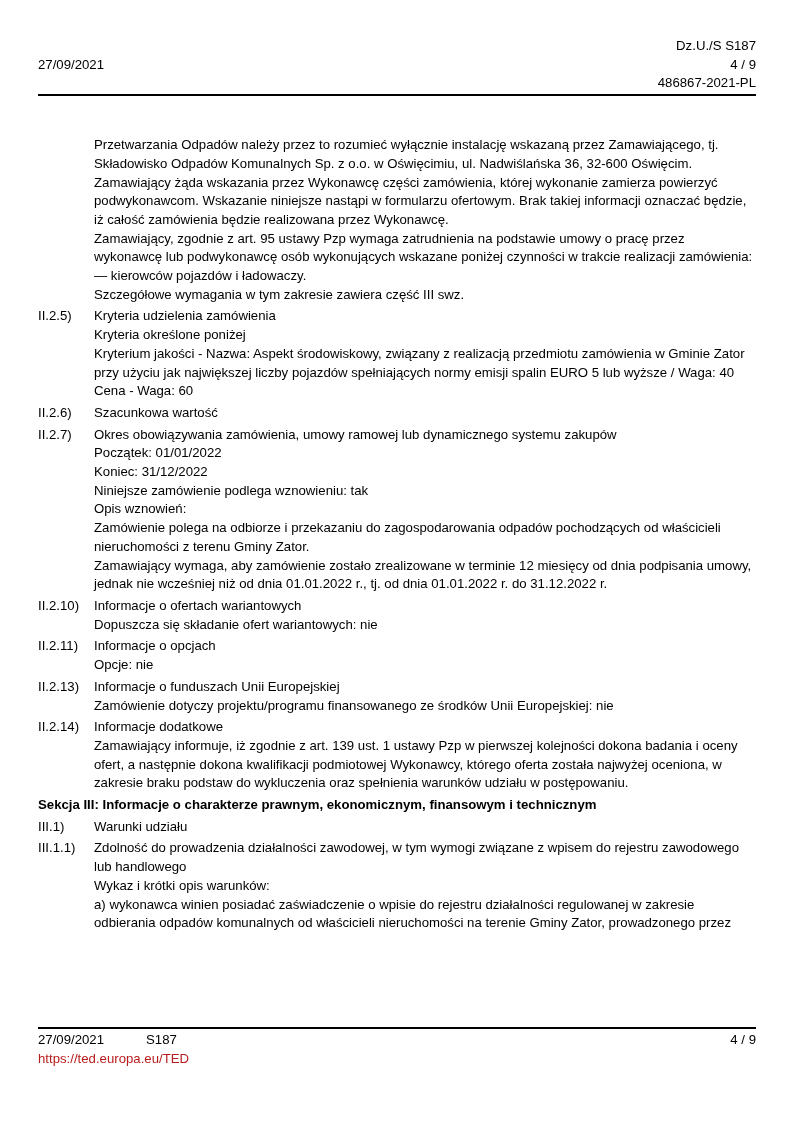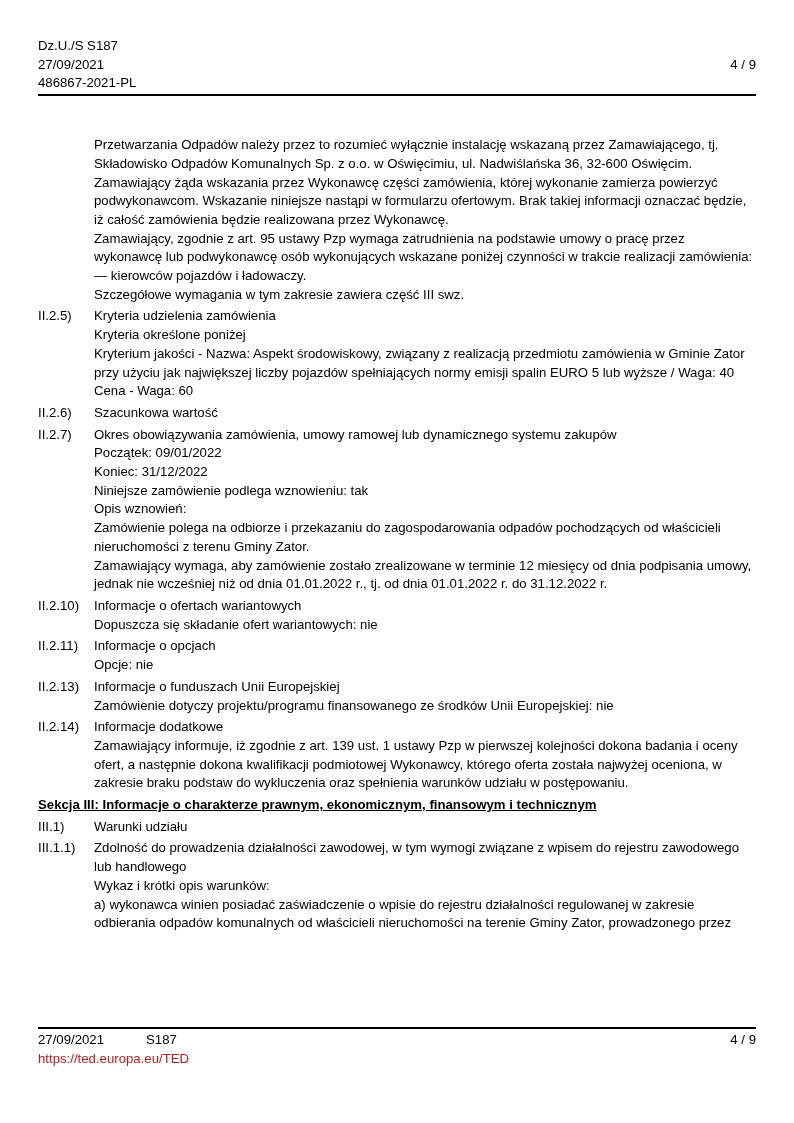--- a/index.html
+++ b/index.html
@@ -23,20 +23,21 @@
     background: #ffffff;
   }
   .rule {
     border: 0;
     border-top: 2px solid #000000;
     margin: 0;
     height: 0;
   }
   header.doc-header {
     padding: 37px 38px 0 38px;
+    text-align: right;
   }
   .header-row {
     display: flex;
     justify-content: space-between;
   }
   .doc-header .rule {
     margin-top: 1px;
   }
   main.doc-body {
     margin: 40px 38px 0 38px;
@@ -58,21 +59,20 @@
     min-width: 0;
   }
   .title {
     font-weight: normal;
   }
   p {
     margin: 0;
   }
   .section-heading {
     font-weight: bold;
-    text-decoration: underline;
     margin-top: 3px;
   }
   footer.doc-footer {
     position: absolute;
     left: 38px;
     right: 38px;
     top: 1027px;
   }
   .footer-row {
     display: flex;
@@ -131,21 +131,21 @@
       <span class="num">II.2.6)</span>
       <div class="body">
         <p class="title">Szacunkowa wartość</p>
       </div>
     </div>
 
     <div class="block">
       <span class="num">II.2.7)</span>
       <div class="body">
         <p class="title">Okres obowiązywania zamówienia, umowy ramowej lub dynamicznego systemu zakupów</p>
-        <p>Początek: 09/01/2022</p>
+        <p>Początek: 01/01/2022</p>
         <p>Koniec: 31/12/2022</p>
         <p>Niniejsze zamówienie podlega wznowieniu: tak</p>
         <p>Opis wznowień:</p>
         <p>Zamówienie polega na odbiorze i przekazaniu do zagospodarowania odpadów pochodzących od właścicieli nieruchomości z terenu Gminy Zator.</p>
         <p>Zamawiający wymaga, aby zamówienie zostało zrealizowane w terminie 12 miesięcy od dnia podpisania umowy, jednak nie wcześniej niż od dnia 01.01.2022 r., tj. od dnia 01.01.2022 r. do 31.12.2022 r.</p>
       </div>
     </div>
 
     <div class="block">
       <span class="num">II.2.10)</span>

